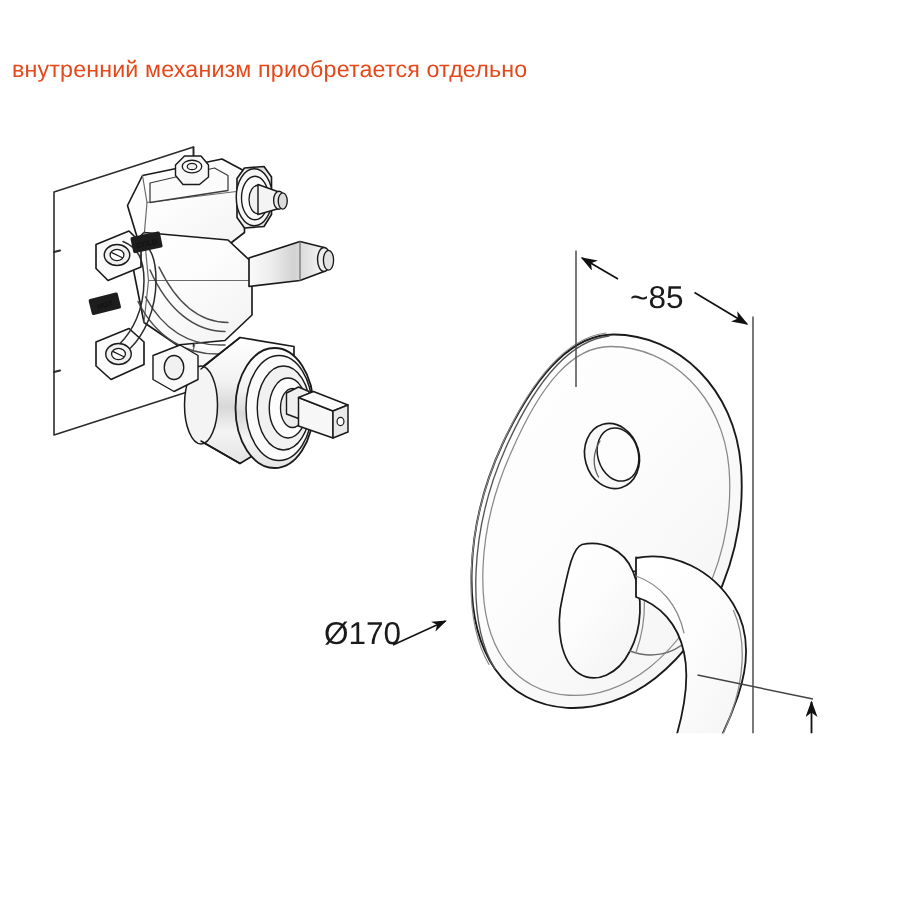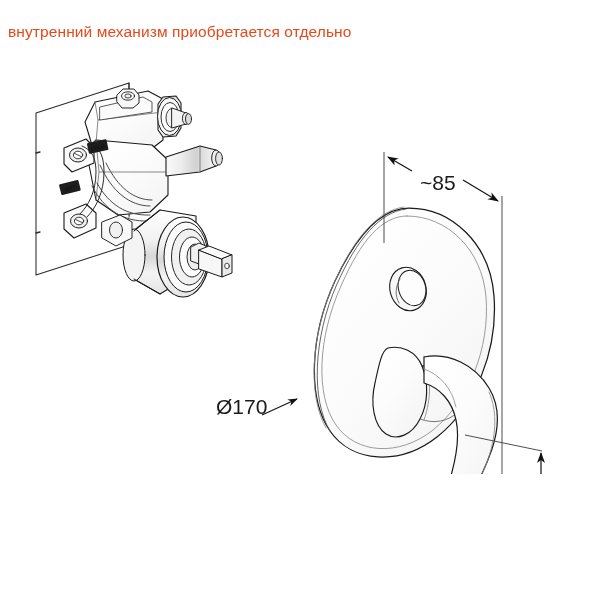--- a/index.html
+++ b/index.html
@@ -10,20 +10,21 @@
   }
   body {
     font-family: "Liberation Sans", "DejaVu Sans", sans-serif;
   }
   #page {
     position: relative;
     width: 600px;
     height: 474px;
     background: #ffffff;
     overflow: hidden;
+    margin-top: 15px;
   }
   #caption {
     position: absolute;
     left: 8px;
     top: 24px;
     font-size: 15.5px;
     font-weight: 500;
     letter-spacing: 0.1px;
     color: #e5491b;
     white-space: nowrap;

